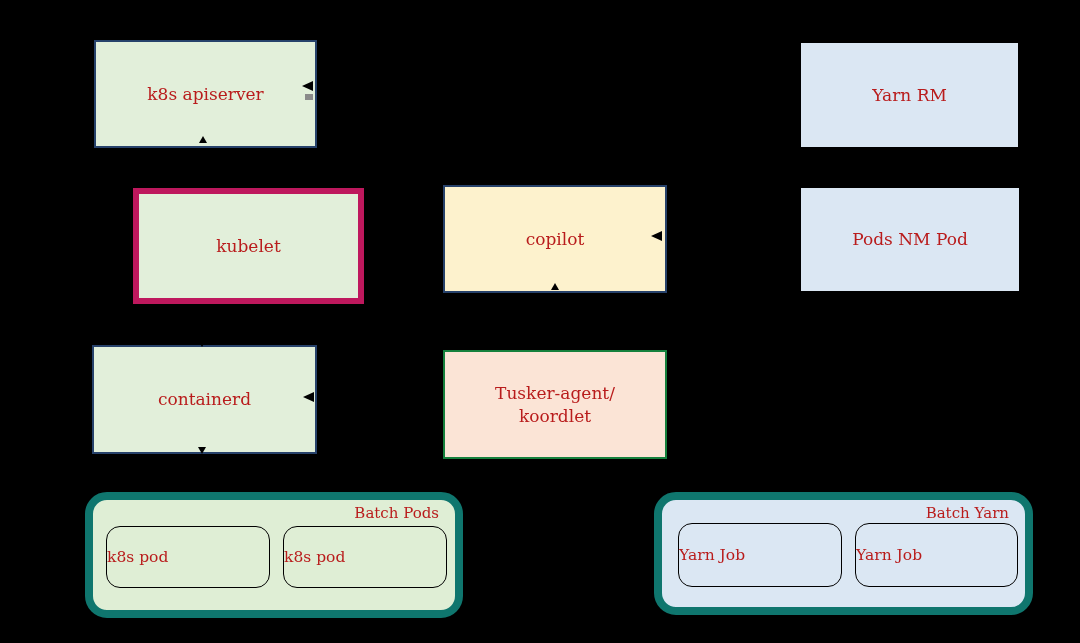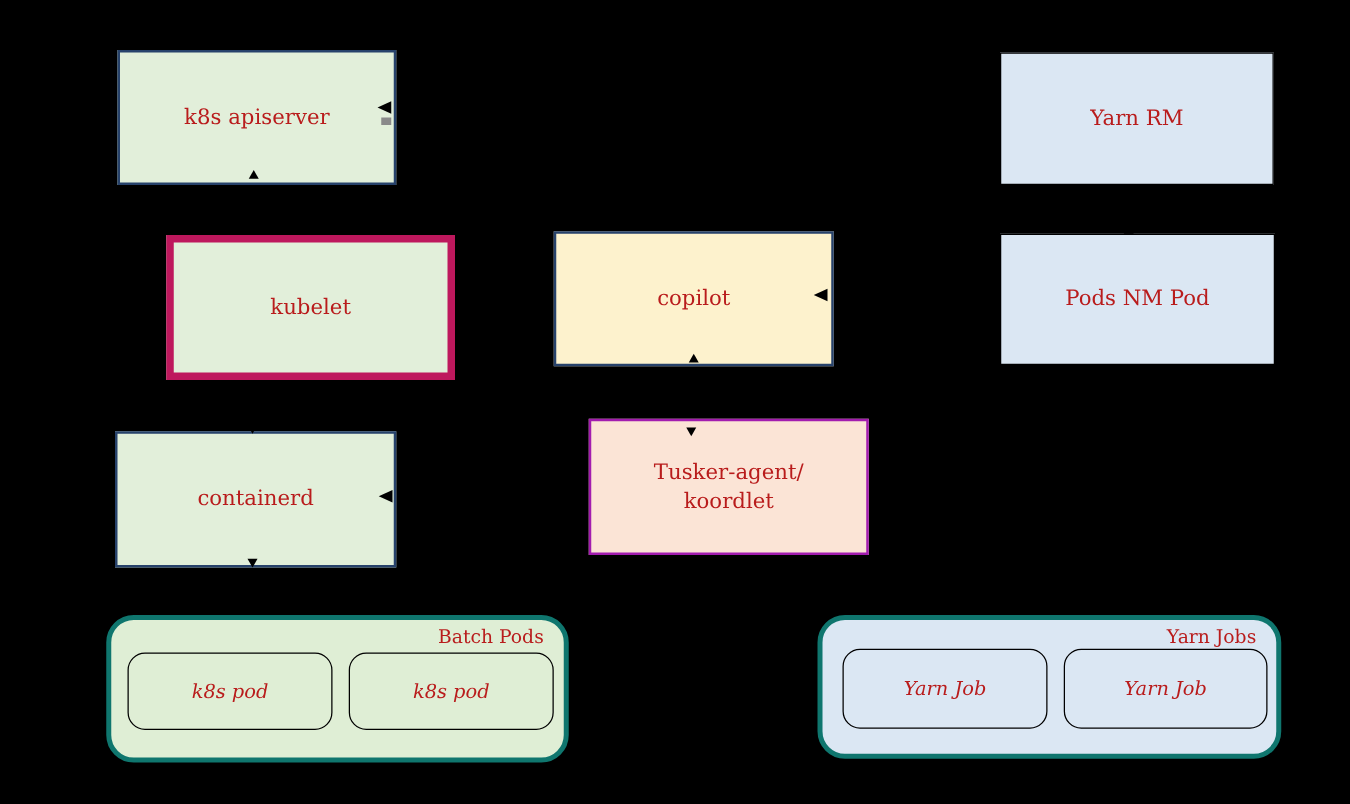--- a/index.html
+++ b/index.html
@@ -15,31 +15,31 @@
   
   #k8s-apiserver{left:94px;top:40px;width:219px;height:104px;background:#e2efda;border:2px solid #27426b;}
   #koord-yarn-operator{left:443px;top:40px;width:220px;height:105px;background:#fdf2cd;border:2px solid #27426b;}
   #yarn-rm{left:800px;top:42px;width:217px;height:104px;background:#dbe7f3;border:1.5px solid #000;}
   
   #kubelet{left:93px;top:188px;width:219px;height:104px;background:#e2efda;border:6px solid #be185d;margin-left:40px;}
   #copilot{left:443px;top:185px;width:220px;height:104px;background:#fdf2cd;border:2px solid #27426b;}
   #yarn-nm-pod{left:800px;top:187px;width:218px;height:103px;background:#dbe7f3;border:1.5px solid #000;}
   
   #containerd{left:92px;top:345px;width:221px;height:105px;background:#e2efda;border:2px solid #27426b;text-align:right;}
-  #tusker-agent{left:443px;top:335px;width:220px;height:105px;background:#fbe4d6;border:2px solid #a21caf;margin-left:28px;}
+  #tusker-agent{left:443px;top:350px;width:220px;height:105px;background:#fbe4d6;border:2px solid #15803d;}
   
-  .group{position:absolute;border:4px solid #0f766e;border-radius:22px;}
+  .group{position:absolute;border:8px solid #0f766e;border-radius:22px;}
   #batch-pods{left:85px;top:492px;width:362px;height:110px;background:#dfeed5;}
   #batch-jobs{left:654px;top:492px;width:363px;height:107px;background:#dbe7f3;}
   .group-label{
     position:absolute;top:4px;right:16px;font-size:15px;
   }
   .pod{
-    position:absolute;display:flex;align-items:center;justify-content:center;
-    border:1.5px solid #000;border-radius:14px;font-size:15.5px;font-style:italic;
+    position:absolute;display:flex;align-items:center;
+    border:1.5px solid #000;border-radius:14px;font-size:15.5px;
   }
   #batch-pods .pod{background:#dfeed5;}
   #batch-jobs .pod{background:#dbe7f3;}
   #k8s-pod-1{left:13px;top:26px;width:162px;height:60px;}
   #k8s-pod-2{left:190px;top:26px;width:162px;height:60px;}
   #yarn-job-1{left:16px;top:23px;width:162px;height:62px;}
   #yarn-job-2{left:193px;top:23px;width:161px;height:62px;}
   
   .ah{position:absolute;width:0;height:0;}
   .ah-left{border-top:5px solid transparent;border-bottom:5px solid transparent;border-right:11px solid #000;}
@@ -83,21 +83,21 @@
     <span class="group-label">Batch Pods</span>
     <div class="pod" id="k8s-pod-1">
       <span>k8s pod</span>
     </div>
     <div class="pod" id="k8s-pod-2">
       <span>k8s pod</span>
     </div>
   </div>
 
   <div class="group" id="batch-jobs">
-    <span class="group-label">Yarn Jobs</span>
+    <span class="group-label">Batch Yarn</span>
     <div class="pod" id="yarn-job-1">
       <span>Yarn Job</span>
     </div>
     <div class="pod" id="yarn-job-2">
       <span>Yarn Job</span>
     </div>
   </div>
 
   <div class="ah ah-left" style="left:302px;top:81px;"></div>
   <div class="gray-dot" style="left:305px;top:94px;"></div>

